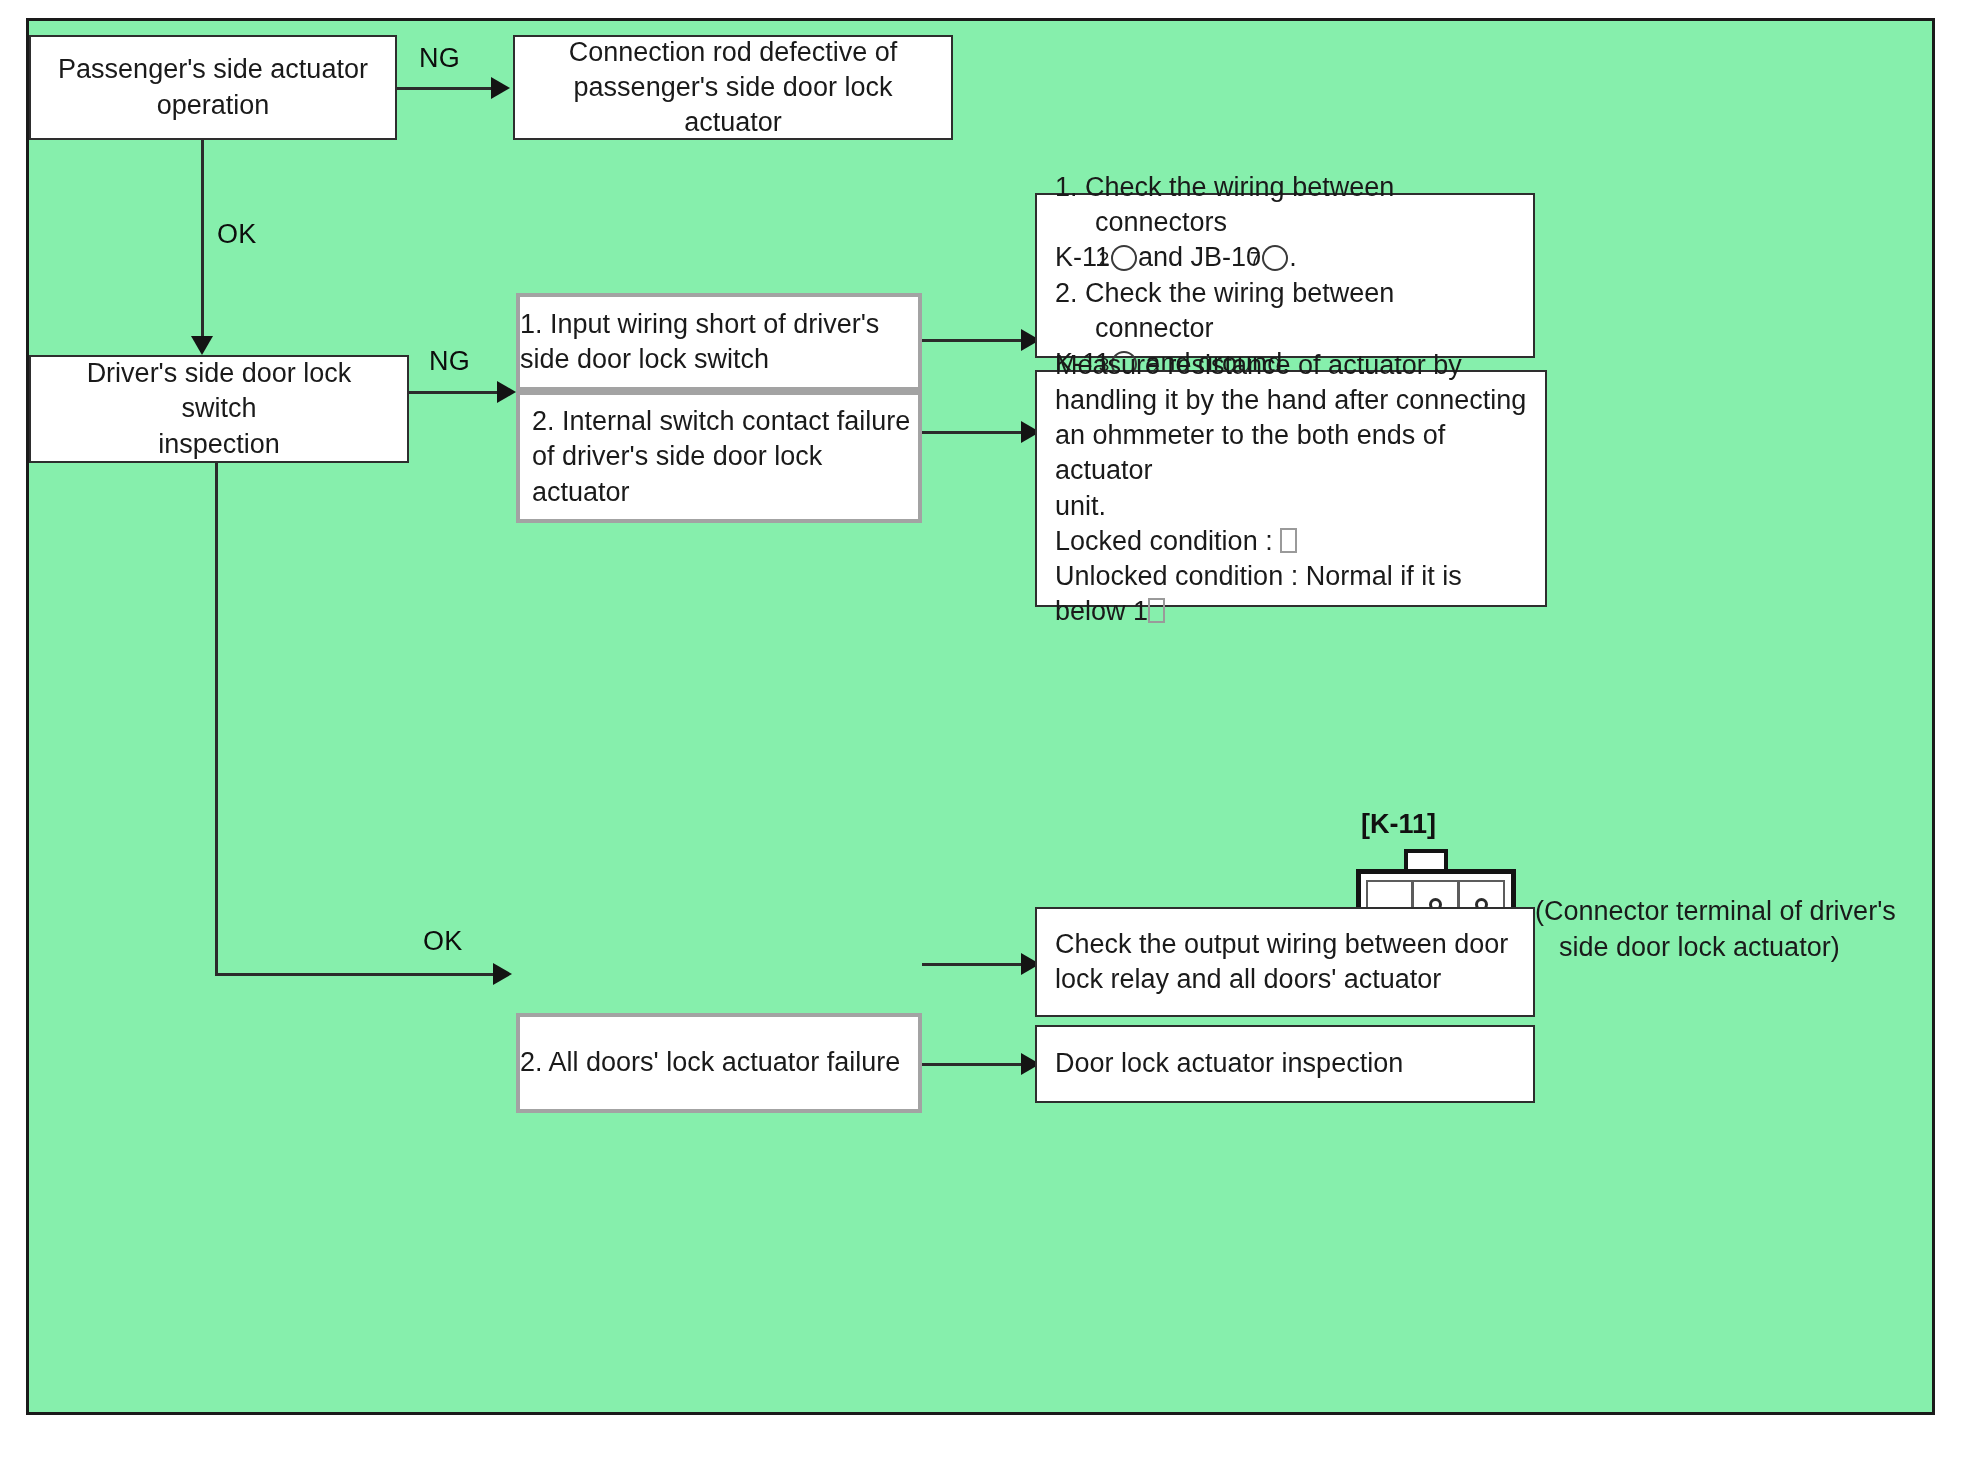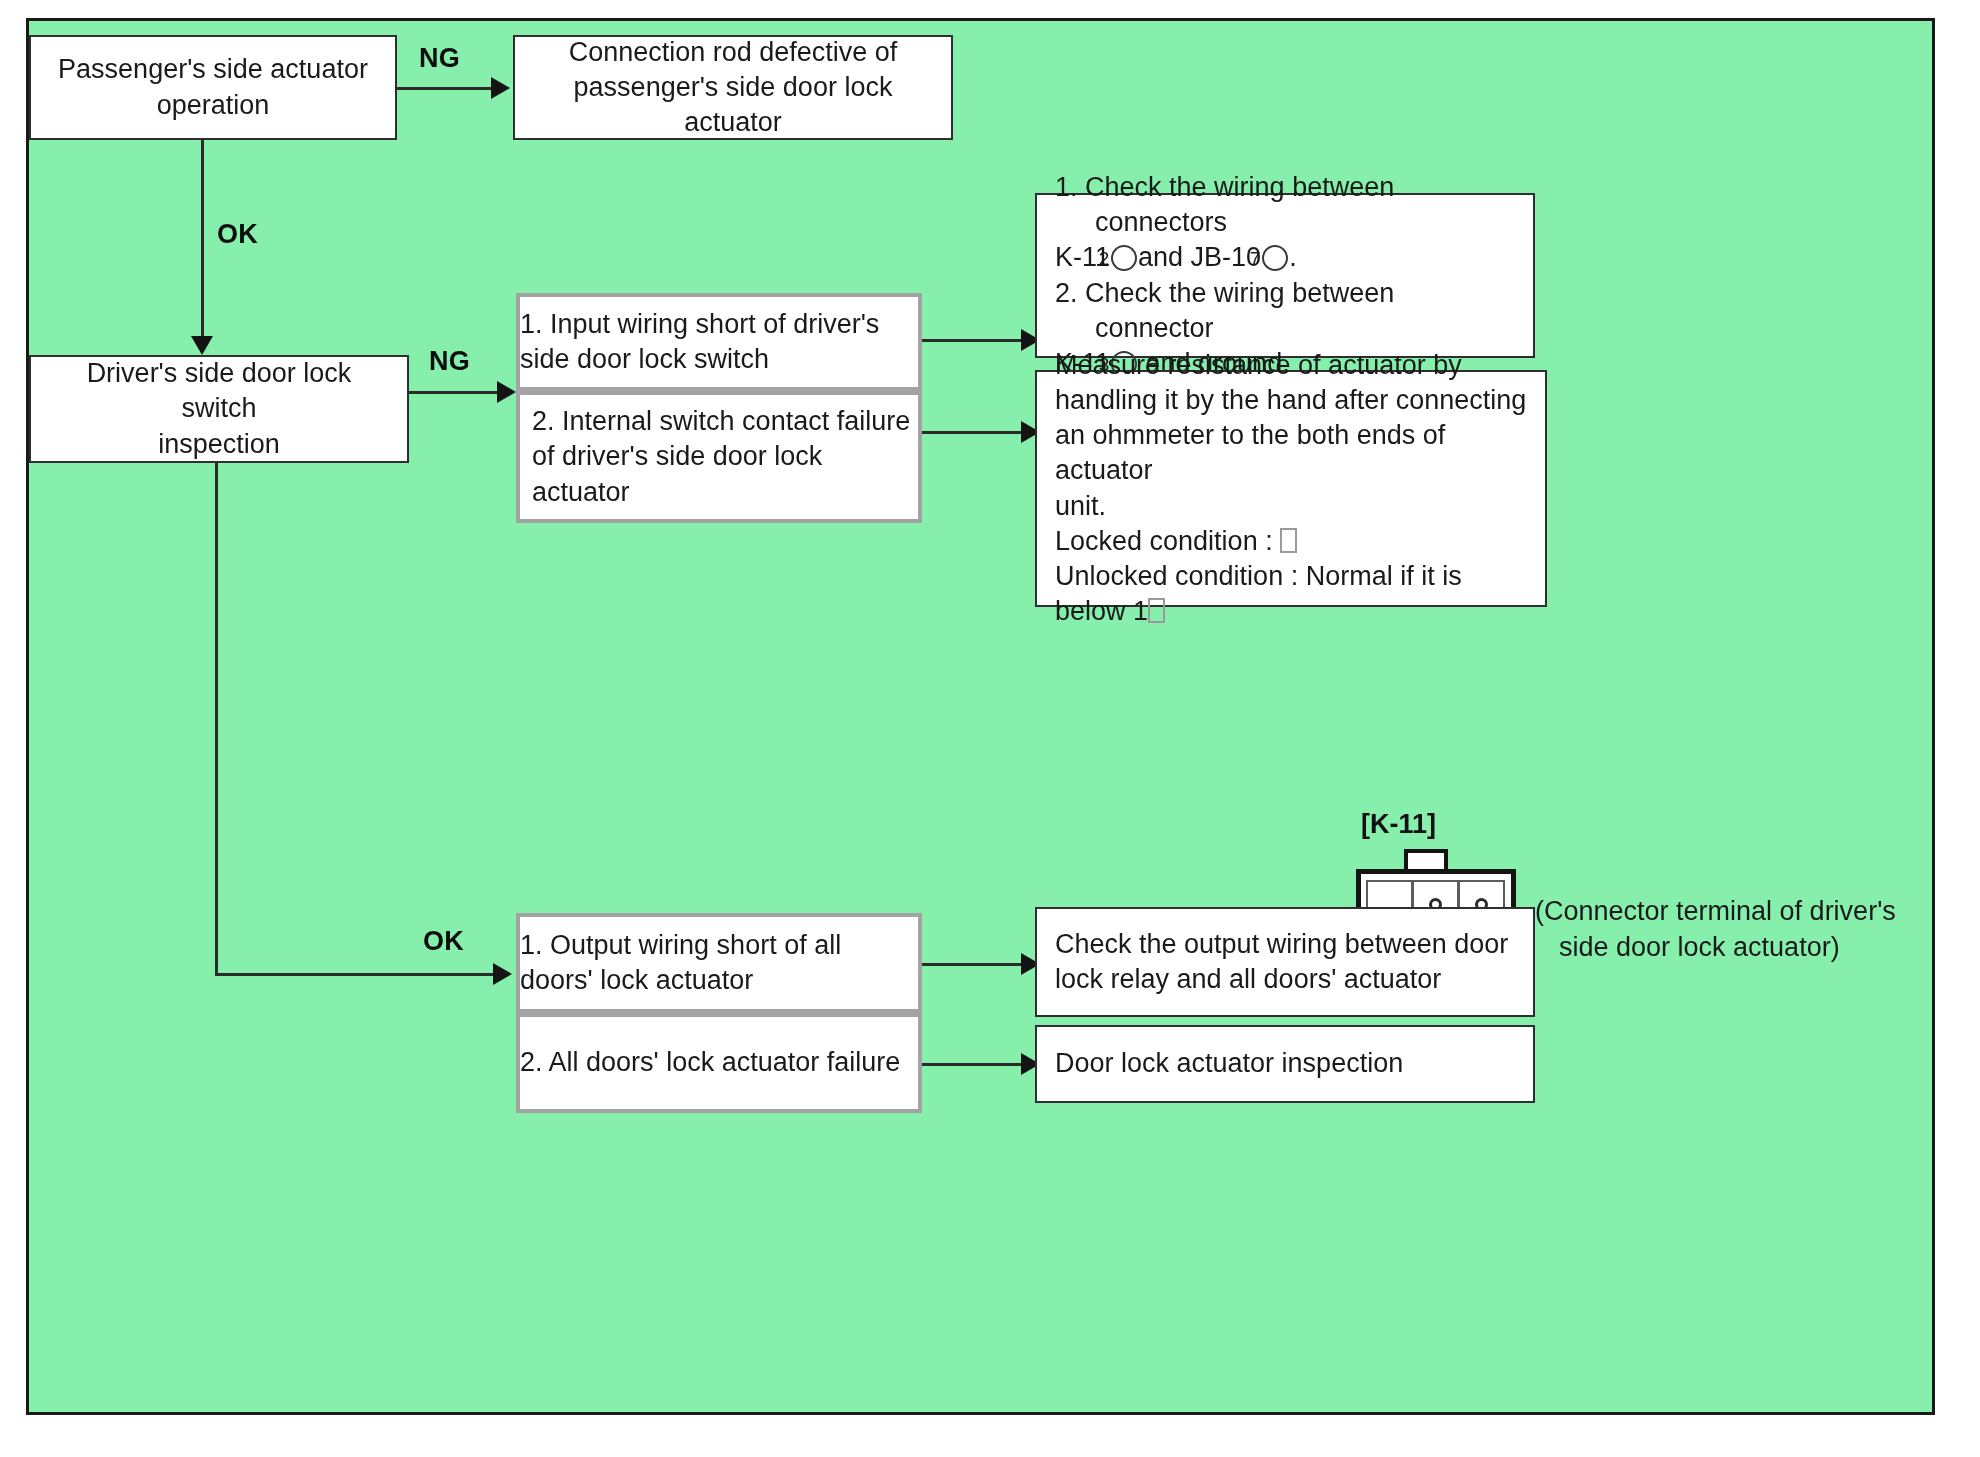--- a/index.html
+++ b/index.html
@@ -100,21 +100,21 @@
   .arrow-down {
     position: absolute;
     width: 0; height: 0;
     border-left: 11px solid transparent;
     border-right: 11px solid transparent;
     border-top: 19px solid #141414;
   }
   .edge-label {
     position: absolute;
     font-size: 27px;
-    font-weight: bold;
+    font-weight: normal;
     color: #0d0d0d;
     letter-spacing: 0.2px;
   }
   
   .circnum {
     display: inline-block;
     width: 26px;
     height: 26px;
     line-height: 24px;
     border: 2px solid #3a3a3a;
@@ -299,26 +299,20 @@
     <div id="connector-caption">
       <span class="plainline">(Connector terminal of driver's</span>
       <span class="l2">side door lock actuator)</span>
     </div>
 
     <div class="vline" style="left:186px; top:442px; height:513px;"></div>
     <div class="hline" style="left:186px; top:952px; width:284px;"></div>
     <div class="arrow-right" style="left:464px; top:942px;"></div>
     <div class="edge-label" style="left:394px; top:905px;">OK</div>
 
-    <div class="subcell" style="left:487px; top:892px; width:406px; height:100px;">
-      <div class="pad">
-        <span class="numline"><span>1.</span> <span>Output wiring short of all</span></span>
-        <span class="numline">doors' lock actuator</span>
-      </div>
-    </div>
 
     <div class="subcell" style="left:487px; top:992px; width:406px; height:100px;">
       <div class="pad">
         <span class="numline"><span>2.</span> <span>All doors' lock actuator failure</span></span>
       </div>
     </div>
 
     <div class="hline" style="left:893px; top:942px; width:105px;"></div>
     <div class="arrow-right" style="left:992px; top:932px;"></div>
 

